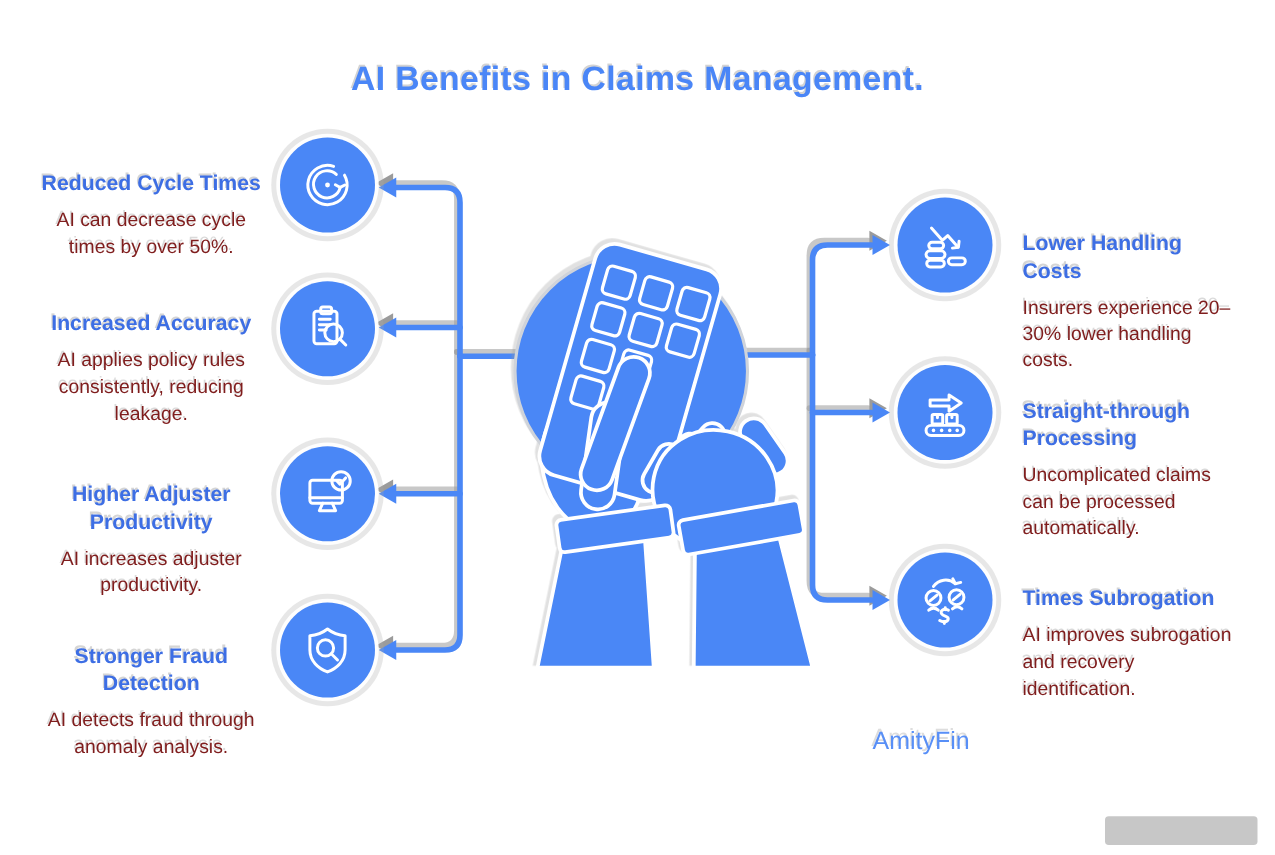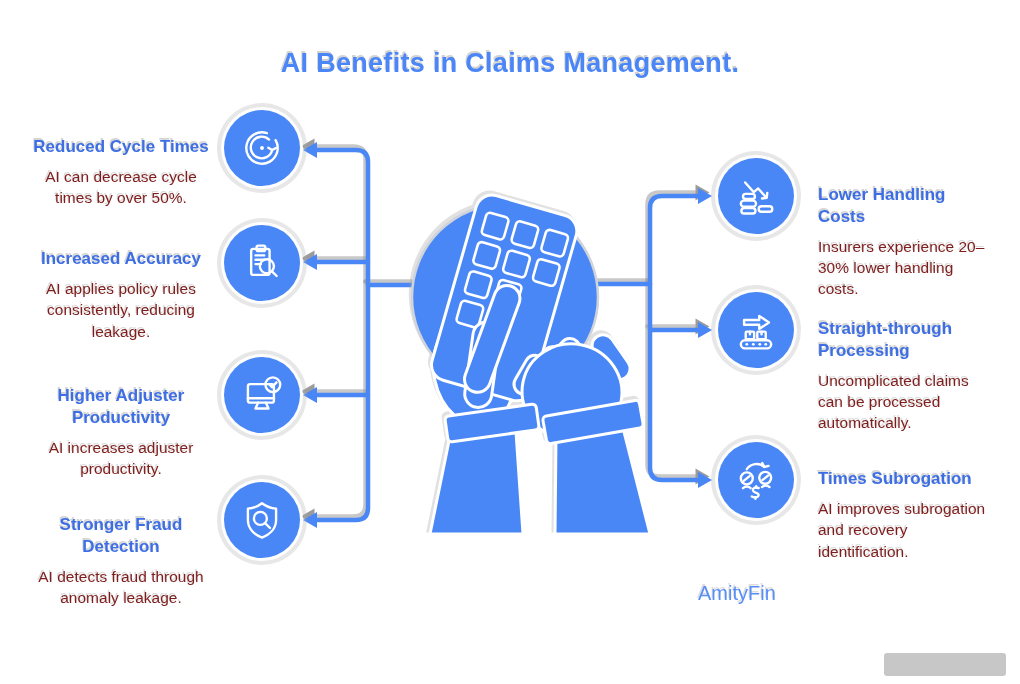--- a/index.html
+++ b/index.html
@@ -194,21 +194,21 @@
   <div class="txt left-txt" style="top:248px">
     <h3>Increased Accuracy</h3>
     <p>AI applies policy rules consistently, reducing leakage.</p>
   </div>
   <div class="txt left-txt" style="top:385px">
     <h3>Higher Adjuster Productivity</h3>
     <p>AI increases adjuster productivity.</p>
   </div>
   <div class="txt left-txt" style="top:514px">
     <h3>Stronger Fraud Detection</h3>
-    <p>AI detects fraud through anomaly leakage.</p>
+    <p>AI detects fraud through anomaly analysis.</p>
   </div>
 
   <div class="txt right-txt" style="top:184px">
     <h3>Lower Handling Costs</h3>
     <p>Insurers experience 20–30% lower handling costs.</p>
   </div>
   <div class="txt right-txt" style="top:318px">
     <h3>Straight-through Processing</h3>
     <p>Uncomplicated claims can be processed automatically.</p>
   </div>

